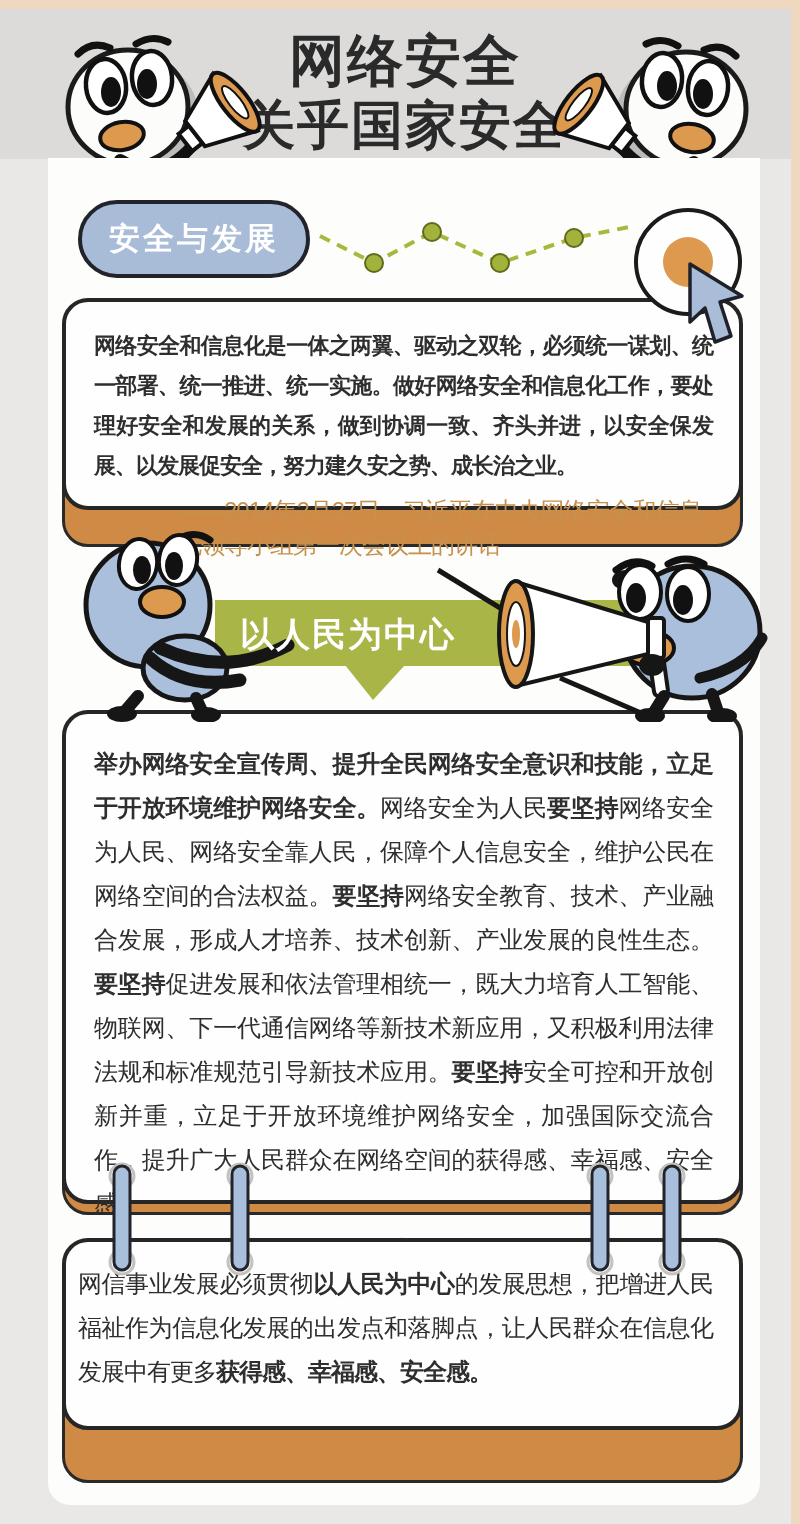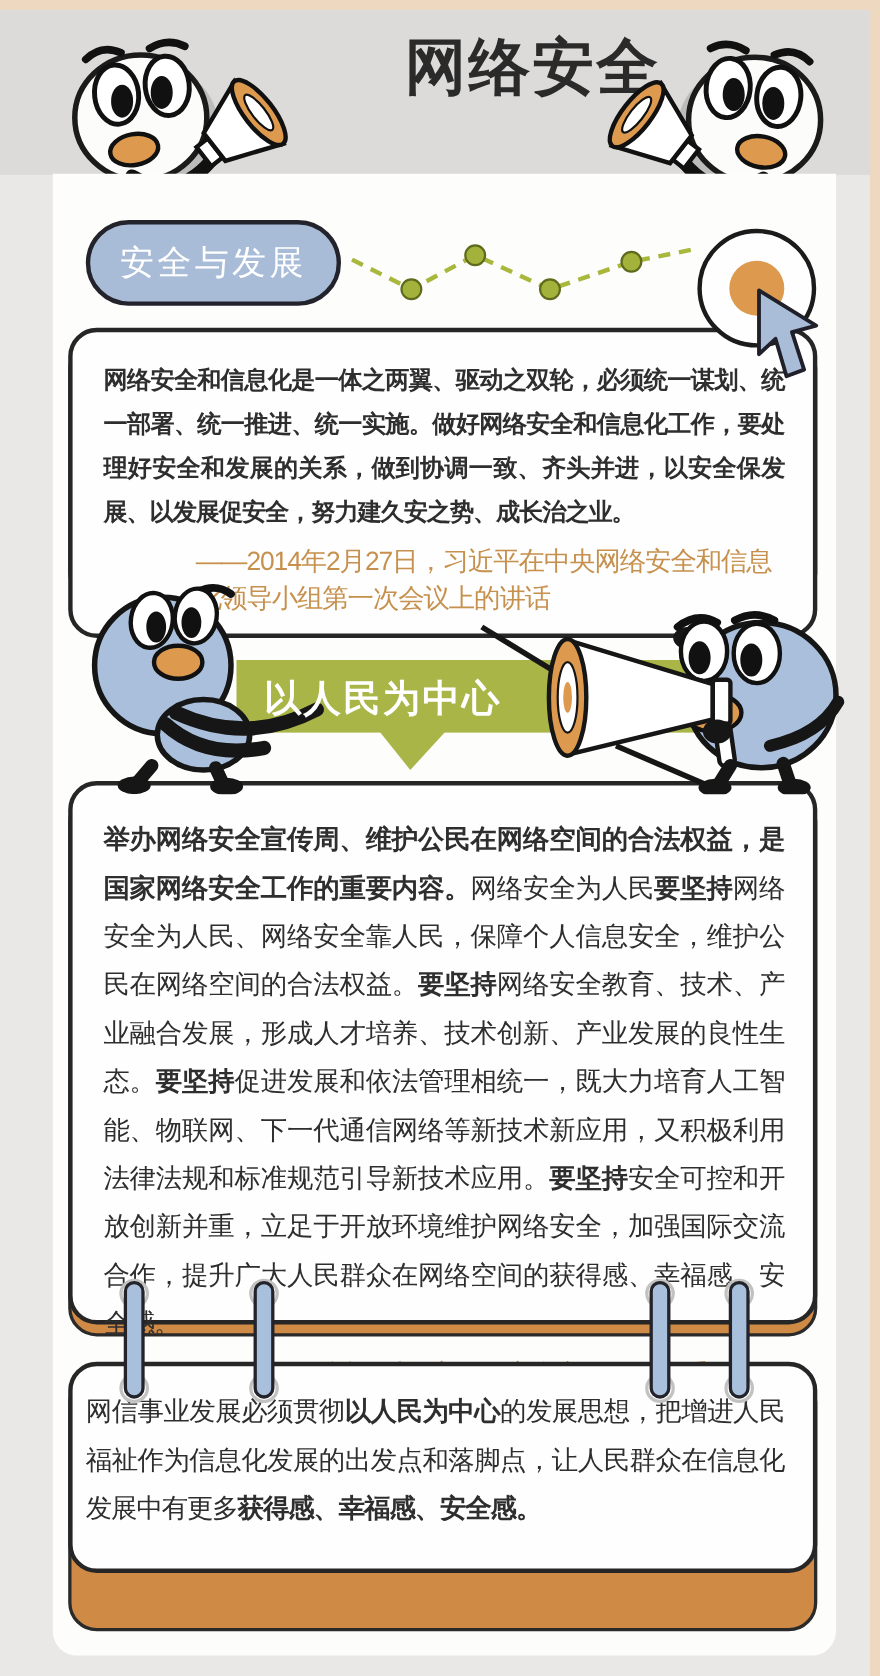--- a/index.html
+++ b/index.html
@@ -3,38 +3,38 @@
 <meta charset="utf-8">
 <style>
   html,body{margin:0;padding:0;background:#e9e8e6;}
   .poster{position:relative;width:800px;height:1524px;background:#e9e8e6;overflow:hidden;
           font-family:"Liberation Sans","DejaVu Sans",sans-serif;}
   .top-strip{position:absolute;left:0;top:0;width:800px;height:9px;background:#eed8bf;}
   .right-strip{position:absolute;right:0;top:0;width:9px;height:1524px;background:#eed8bf;}
   .header{position:absolute;left:0;top:9px;width:791px;height:150px;background:#dcdbd9;}
   .panel{position:absolute;left:48px;top:158px;width:712px;height:1347px;background:#fdfdfc;
          border-radius:0 0 22px 22px;}
-  .title{position:absolute;left:210px;top:20px;width:390px;text-align:right;color:#2a2a2a;
+  .title{position:absolute;left:210px;top:20px;width:390px;text-align:center;color:#2a2a2a;
          font-weight:900;line-height:64px;letter-spacing:2px;}
   .title .l1{font-size:56px;}
   .title .l2{font-size:52px;}
   .mascot{position:absolute;width:218px;height:152px;}
   .mascot-left{left:50px;top:22px;}
   .mascot-right{left:546px;top:24px;transform:scaleX(-1);}
   .badge{position:absolute;left:78px;top:200px;width:232px;height:78px;background:#a8bcd8;
          border:4px solid #23232b;border-radius:44px;box-sizing:border-box;
          display:flex;align-items:center;justify-content:center;}
-  .badge span{color:#ffffff;font-size:31px;font-weight:400;letter-spacing:3px;}
+  .badge span{color:#ffffff;font-size:31px;font-weight:700;letter-spacing:3px;}
   .zigzag{position:absolute;left:312px;top:206px;width:330px;height:92px;}
   .target{position:absolute;left:626px;top:196px;width:132px;height:170px;z-index:3;}
   .card{position:absolute;left:62px;width:681px;background:#fefefe;border:4px solid #262626;
         border-radius:26px;box-sizing:border-box;z-index:2;}
   .card-under{position:absolute;left:62px;width:681px;background:#cf8a45;border:3px solid #2a2a2a;
         border-radius:26px;box-sizing:border-box;z-index:1;}
-  .card1{top:298px;height:282px;padding:24px 26px 0 28px;}
+  .card1{top:298px;height:212px;padding:24px 26px 0 28px;}
   .cu1{top:309px;height:238px;}
   .card2{top:710px;height:494px;padding:28px 26px 0 28px;}
   .cu2{top:721px;height:494px;}
   .card3{top:1238px;height:192px;padding:20px 26px 0 12px;}
   .cu3{top:1249px;height:234px;}
   .quote{margin:0;color:#2e2e2e;font-size:24px;line-height:44px;letter-spacing:-1px;
          text-align:justify;}
   .card1 .quote{font-size:22px;line-height:40px;}
   .quote b{font-weight:800;}
   .attribution{margin:8px 0 0 84px;color:#c6914e;font-size:24px;line-height:34px;
@@ -50,20 +50,21 @@
 <body>
 
 <div class="poster">
 
   <div class="top-strip"></div>
   <div class="right-strip"></div>
 
   <header class="header">
     <div class="title">
       <div class="l1">网络安全</div>
+      <div class="l2">关乎国家安全</div>
     </div>
   </header>
 
   <svg class="mascot mascot-left" viewBox="0 0 218 152">
     <ellipse cx="86" cy="92" rx="62" ry="56" fill="#bcbcba"></ellipse>
     <ellipse cx="78" cy="85" rx="60" ry="57" fill="#fcfcfb" stroke="#1b1b1b" stroke-width="5"></ellipse>
     <path d="M28 32 Q42 18 60 26" stroke="#111" stroke-width="7" fill="none" stroke-linecap="round"></path>
     <path d="M86 22 Q102 12 118 20" stroke="#111" stroke-width="7" fill="none" stroke-linecap="round"></path>
     <ellipse cx="56" cy="64" rx="20" ry="27" fill="#fff" stroke="#111" stroke-width="4.5" transform="rotate(-6 56 64)"></ellipse>
     <ellipse cx="102" cy="56" rx="20" ry="27" fill="#fff" stroke="#111" stroke-width="4.5" transform="rotate(-6 102 56)"></ellipse>
@@ -169,21 +170,21 @@
       <path d="M138 166 L126 180" stroke="#161616" stroke-width="12" stroke-linecap="round"></path>
       <path d="M196 168 L202 181" stroke="#161616" stroke-width="12" stroke-linecap="round"></path>
       <ellipse cx="122" cy="184" rx="15" ry="8" fill="#161616"></ellipse>
       <ellipse cx="206" cy="185" rx="15" ry="8" fill="#161616"></ellipse>
     </g>
   </svg>
   <div class="banner-label">以人民为中心</div>
 
   <div class="card-under cu2"></div>
   <section class="card card2">
-    <p class="quote"><b>举办网络安全宣传周、维护公民在网络空间的合法权益，是国家网络安全工作的重要内容。</b><span>网络安全为人民</span><b>要坚持</b><span>网络安全为人民、网络安全靠人民，保障个人信息安全，维护公民在网络空间的合法权益。</span><b>要坚持</b><span>网络安全教育、技术、产业融合发展，形成人才培养、技术创新、产业发展的良性生态。</span><b>要坚持</b><span>促进发展和依法管理相统一，既大力培育人工智能、物联网、下一代通信网络等新技术新应用，又积极利用法律法规和标准规范引导新技术应用。</span><b>要坚持</b><span>安全可控和开放创新并重，立足于开放环境维护网络安全，加强国际交流合作，提升广大人民群众在网络空间的获得感、幸福感、安全感。</span></p>
+    <p class="quote"><b>举办网络安全宣传周、提升全民网络安全意识和技能，立足于开放环境维护网络安全。</b><span>网络安全为人民</span><b>要坚持</b><span>网络安全为人民、网络安全靠人民，保障个人信息安全，维护公民在网络空间的合法权益。</span><b>要坚持</b><span>网络安全教育、技术、产业融合发展，形成人才培养、技术创新、产业发展的良性生态。</span><b>要坚持</b><span>促进发展和依法管理相统一，既大力培育人工智能、物联网、下一代通信网络等新技术新应用，又积极利用法律法规和标准规范引导新技术应用。</span><b>要坚持</b><span>安全可控和开放创新并重，立足于开放环境维护网络安全，加强国际交流合作，提升广大人民群众在网络空间的获得感、幸福感、安全感。</span></p>
     <p class="attribution">——2019年9月，习近平对国家网络安全宣传周作出重要指示</p>
   </section>
 
   <svg class="rings" viewBox="0 0 800 132">
     <g>
       <circle cx="122" cy="18" r="12" fill="#fff" stroke="#c2c2c0" stroke-width="3"></circle>
       <circle cx="122" cy="104" r="12" fill="#fff" stroke="#c2c2c0" stroke-width="3"></circle>
       <rect x="114" y="8" width="16" height="104" rx="8" fill="#a9c0dc" stroke="#23232b" stroke-width="3"></rect>
     </g>
     <g>

